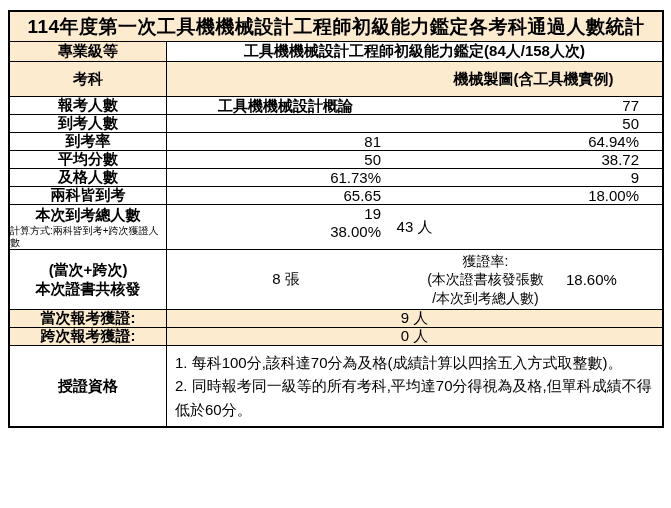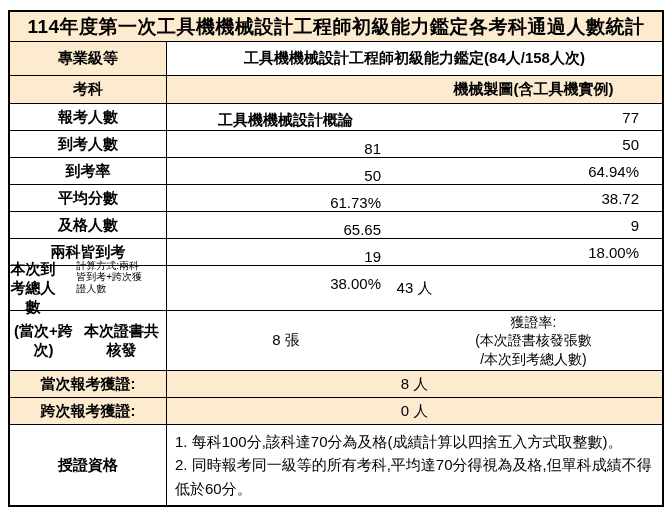--- a/index.html
+++ b/index.html
@@ -16,24 +16,24 @@
   .tr:last-child { border-bottom:none; }
   .td { display:flex; align-items:center; justify-content:center; box-sizing:border-box; text-align:center; }
   .bR { border-right:1.5px solid #000; }
   .c1 { width:157px; flex:none; }
   .c2 { width:238px; flex:none;margin-top:44px; }
   .cG { flex:1; min-width:0; }
   .bg { background:var(--header-bg, #FDEBD0); }
   .bold { font-weight:bold; }
   .f19 { font-size:19px; letter-spacing:0.5px; }
   .num { justify-content:flex-end; padding-right:23px; text-align:center; }
-  .h30{height:30px} .h26{height:34px} .h28{height:28px} .h27{height:27px}
+  .h30{height:30px} .h26{height:20px} .h28{height:35px} .h27{height:18px}
   .h45{height:45px} .h60{height:60px} .h80{height:80px}
-  .stack { display:flex; flex-direction:row; justify-content:center; width:100%; }
-  .note { font-size:10px; font-weight:normal; text-align:left; padding:0 20px; line-height:1.15; }
+  .stack { display:flex; flex-direction:column; justify-content:center; width:100%; }
+  .note { font-size:10px; font-weight:normal; text-align:left; padding:0 0; line-height:1.15; }
   .cert-merged { padding:0; }
   .cert-count { width:238px; flex:none; text-align:center; }
   .cert-caption { flex:1; min-width:0; font-size:14px; line-height:1.3; text-align:center; }
   .cert-rate { width:96px; flex:none; text-align:left; }
   .qual-text { display:block; text-align:left; padding:12px 8px; line-height:1.55; }
 </style>
 </head>
 <body>
 
 <div class="canvas">
@@ -102,26 +102,27 @@
           <div>本次證書共核發</div>
         </div>
       </div>
       <div class="td cG cert-merged">
         <div class="cert-count">8 張</div>
         <div class="cert-caption">
           <div>獲證率:</div>
           <div>(本次證書核發張數</div>
           <div>/本次到考總人數)</div>
         </div>
+        <div class="cert-rate">18.60%</div>
       </div>
     </div>
 
     <div class="tr h27 bg">
       <div class="td c1 bR bold">當次報考獲證:</div>
-      <div class="td cG">8 人</div>
+      <div class="td cG">9 人</div>
     </div>
 
     <div class="tr h27 bg">
       <div class="td c1 bR bold">跨次報考獲證:</div>
       <div class="td cG">0 人</div>
     </div>
 
     <div class="tr h80">
       <div class="td c1 bR bold">授證資格</div>
       <div class="td cG">

